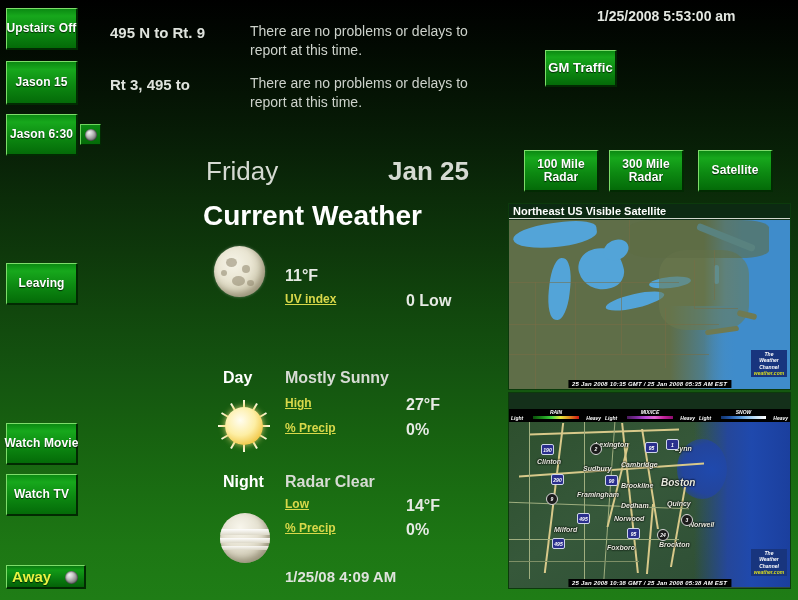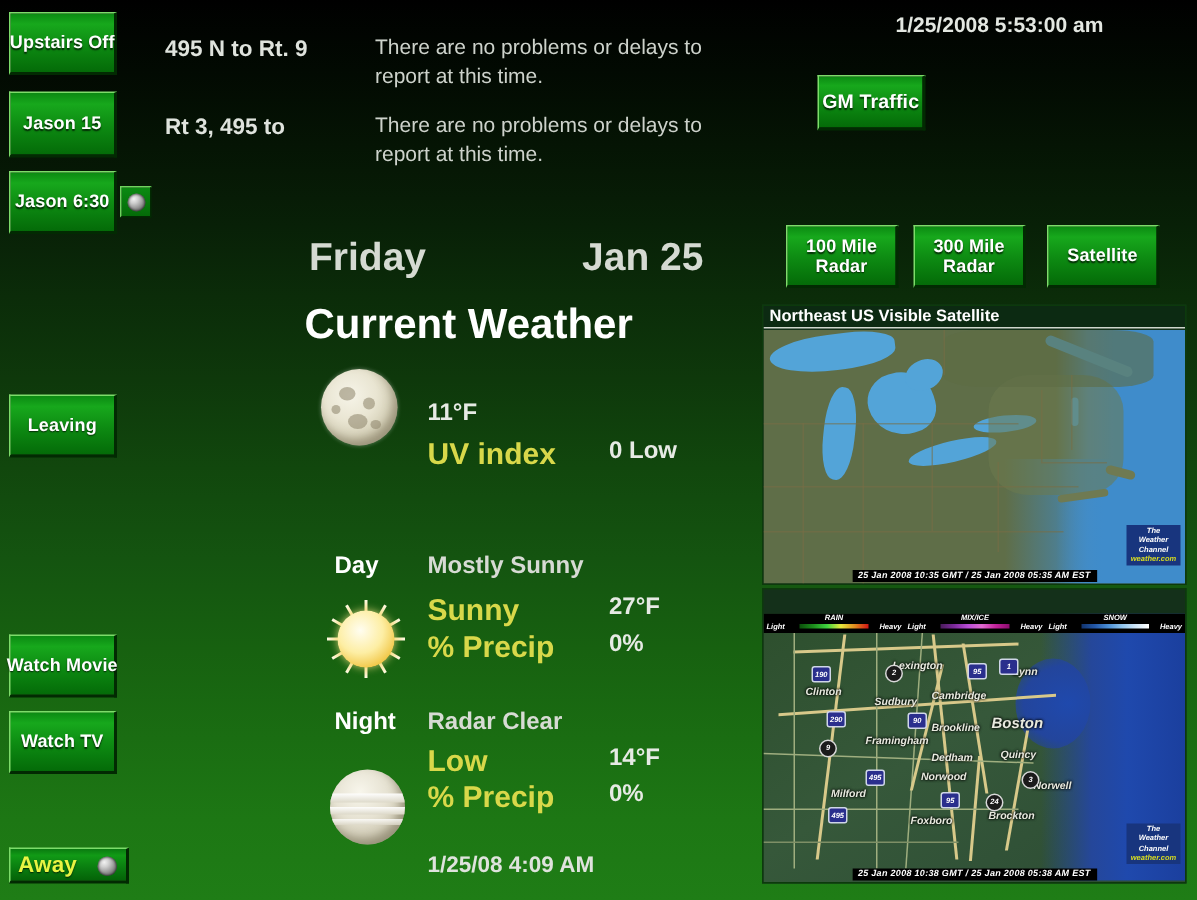--- a/index.html
+++ b/index.html
@@ -72,25 +72,25 @@
     border-right:1px solid #022a02;
     border-bottom:1px solid #022a02;
     display:flex;align-items:center;justify-content:center;
   }
   .led-box .led{position:static;width:12px;height:12px;}
   
   .txt{position:absolute;color:#d8dcd6;}
   .traffic-route{font-size:15px;font-weight:bold;color:#dfe3dd;}
   .traffic-msg{font-size:14px;color:#cdd2cb;line-height:1.35;width:255px;}
   .clock{font-size:14px;color:#e3e7e1;font-weight:bold;}
-  .dayname{font-size:26px;font-weight:bold;color:#d5dad2;}
+  .dayname{font-size:26px;font-weight:normal;color:#d5dad2;}
   .datename{font-size:26px;font-weight:bold;color:#d5dad2;}
   .section-title{font-size:28px;font-weight:bold;color:#ffffff;}
   .cw-temp{font-size:16px;font-weight:bold;color:#e6eae4;}
-  .label-y{font-size:20px;font-weight:bold;color:#d8d84a;}
+  .label-y{font-size:12px;font-weight:bold;color:#d8d84a;text-decoration:underline;}
   .val-w{font-size:16px;font-weight:bold;color:#e6eae4;}
   .dn-label{font-size:16px;font-weight:bold;color:#ffffff;}
   .cond{font-size:16px;font-weight:bold;color:#d7dbd4;}
   .stamp{font-size:15px;font-weight:bold;color:#dfe3dd;}
   
   .moon{
     position:absolute;border-radius:50%;
     background:radial-gradient(circle at 38% 34%,#f6f4e8 0%,#e9e5d2 38%,#cfcab0 68%,#b3ad93 100%);
     box-shadow:0 0 3px rgba(255,255,255,.35), inset -3px -4px 6px rgba(120,112,88,.55);
     overflow:hidden;
@@ -268,21 +268,21 @@
     <span class="ray" style="transform:rotate(150deg);"></span>
     <span class="ray" style="transform:rotate(180deg);"></span>
     <span class="ray" style="transform:rotate(210deg);"></span>
     <span class="ray" style="transform:rotate(240deg);"></span>
     <span class="ray" style="transform:rotate(270deg);"></span>
     <span class="ray" style="transform:rotate(300deg);"></span>
     <span class="ray" style="transform:rotate(330deg);"></span>
     <span class="disc"></span>
   </div>
 
-  <div class="txt label-y" style="left:285px;top:396px;">Sunny</div>
+  <div class="txt label-y" style="left:285px;top:396px;">High</div>
   <div class="txt val-w" style="left:406px;top:396px;">27°F</div>
   <div class="txt label-y" style="left:285px;top:421px;">% Precip</div>
   <div class="txt val-w" style="left:406px;top:421px;">0%</div>
 
   <div class="txt dn-label" style="left:223px;top:473px;">Night</div>
   <div class="txt cond" style="left:285px;top:473px;">Radar Clear</div>
 
   <div class="moon-cloud" style="left:220px;top:513px;width:50px;height:50px;">
     <span class="band" style="top:16px;"></span>
     <span class="band" style="top:25px;height:5px;"></span>

